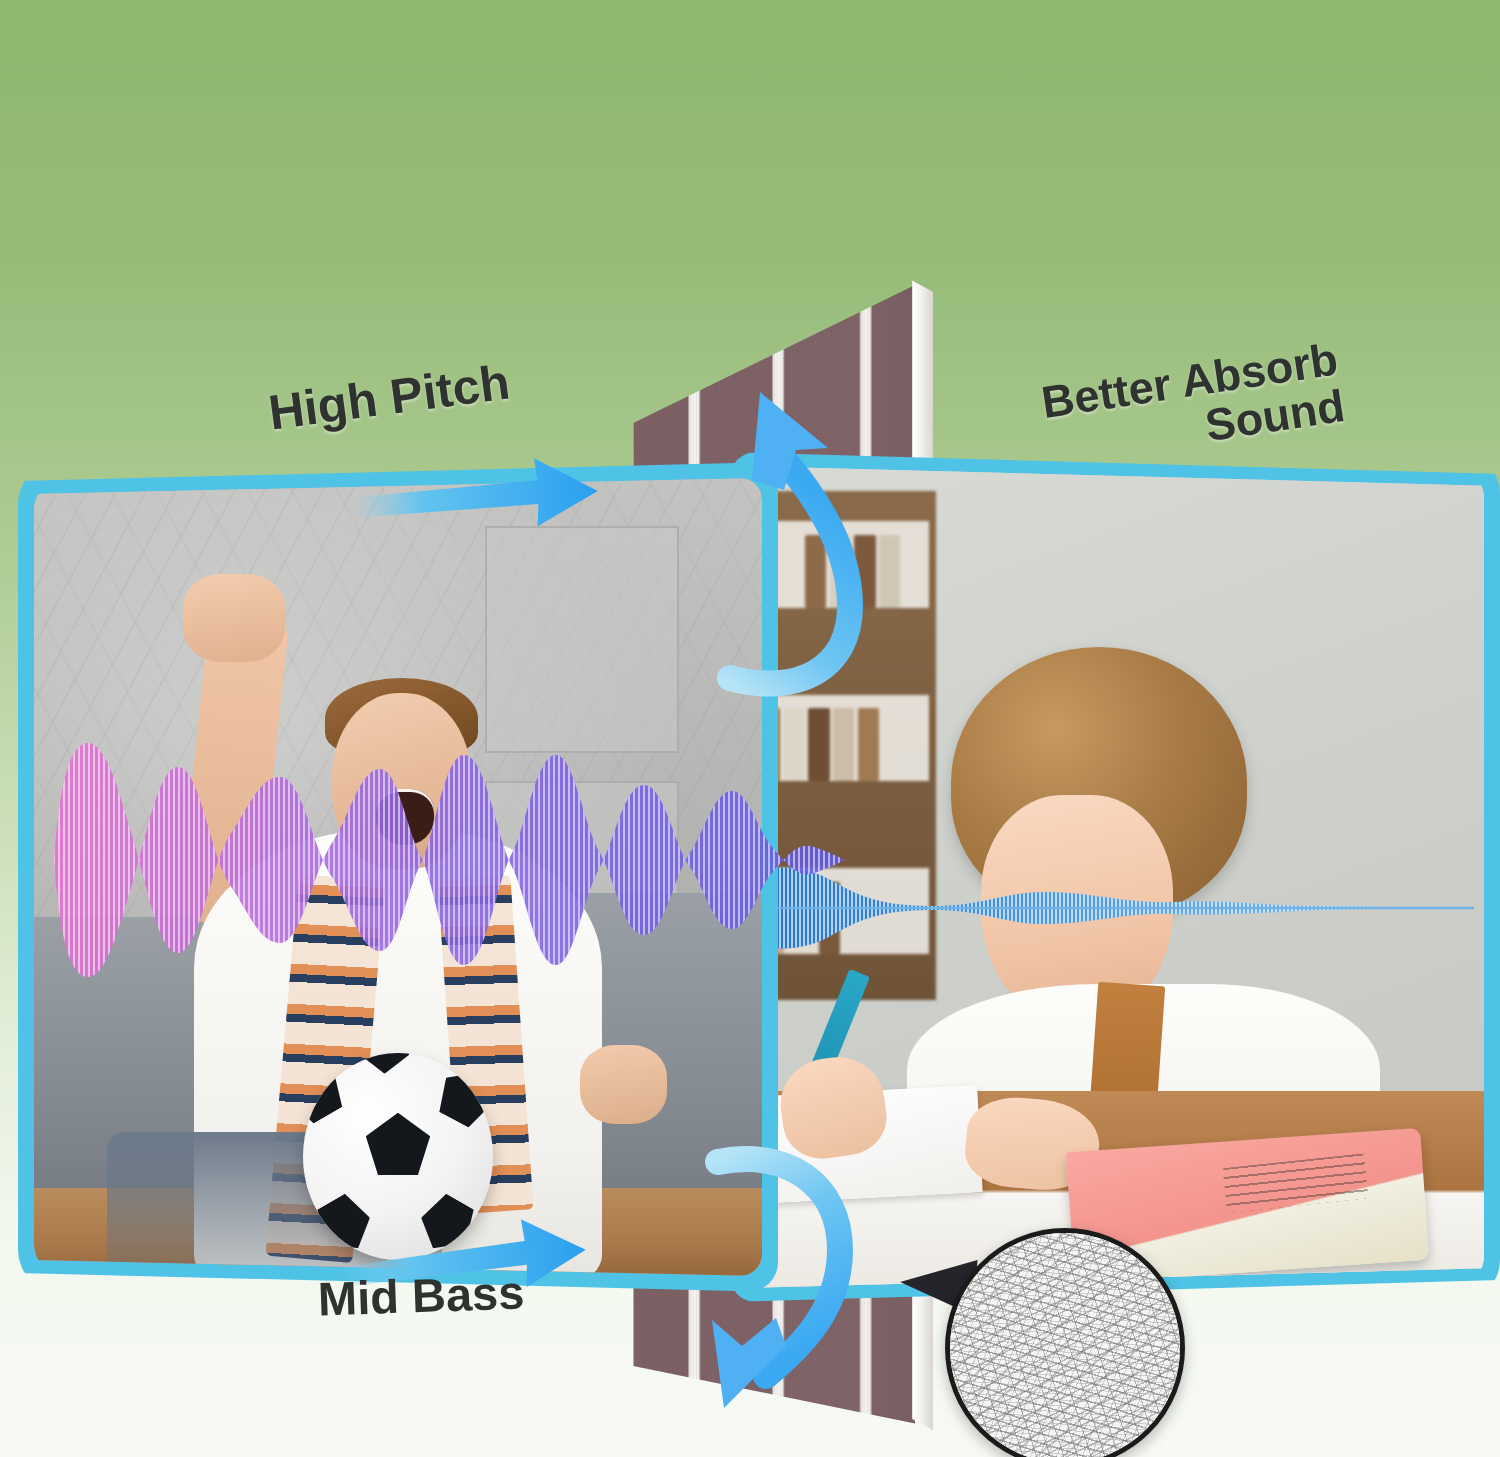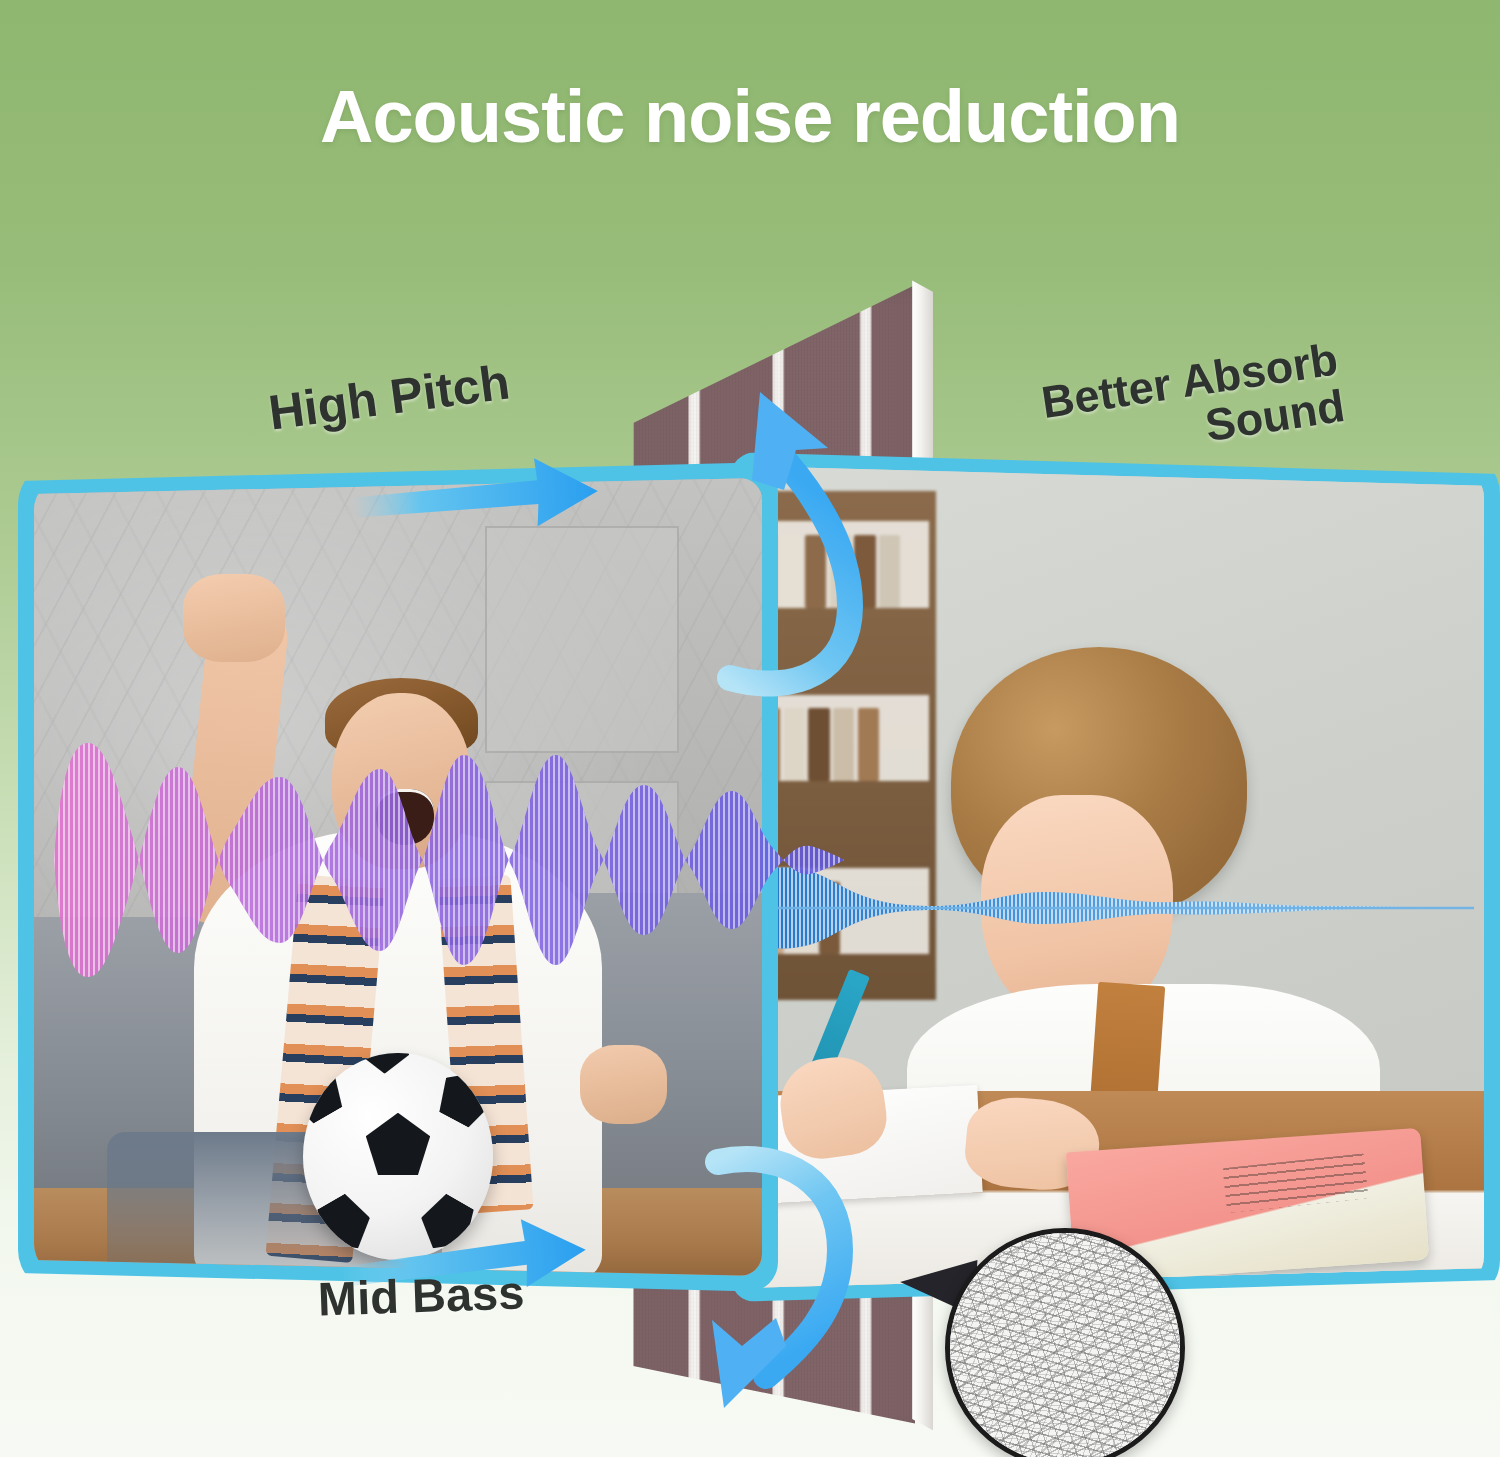--- a/index.html
+++ b/index.html
@@ -308,21 +308,20 @@
     border-right:76px solid #24242a;
     transform:rotate(3deg);
   }
 </style>
 </head>
 <body>
 
 <div id="stage">
 
   <div id="title">
-    <span>Acoustic noise reduction</span>
   </div>
 
   <div id="panel-wrap">
     <div class="panel-shape"></div>
     <div class="panel-noise"></div>
     <div class="panel-edge"></div>
   </div>
 
   <div class="ripple" style="left:612px;top:612px;width:330px;height:560px;"></div>
   <div class="ripple" style="left:648px;top:680px;width:250px;height:420px;"></div>

